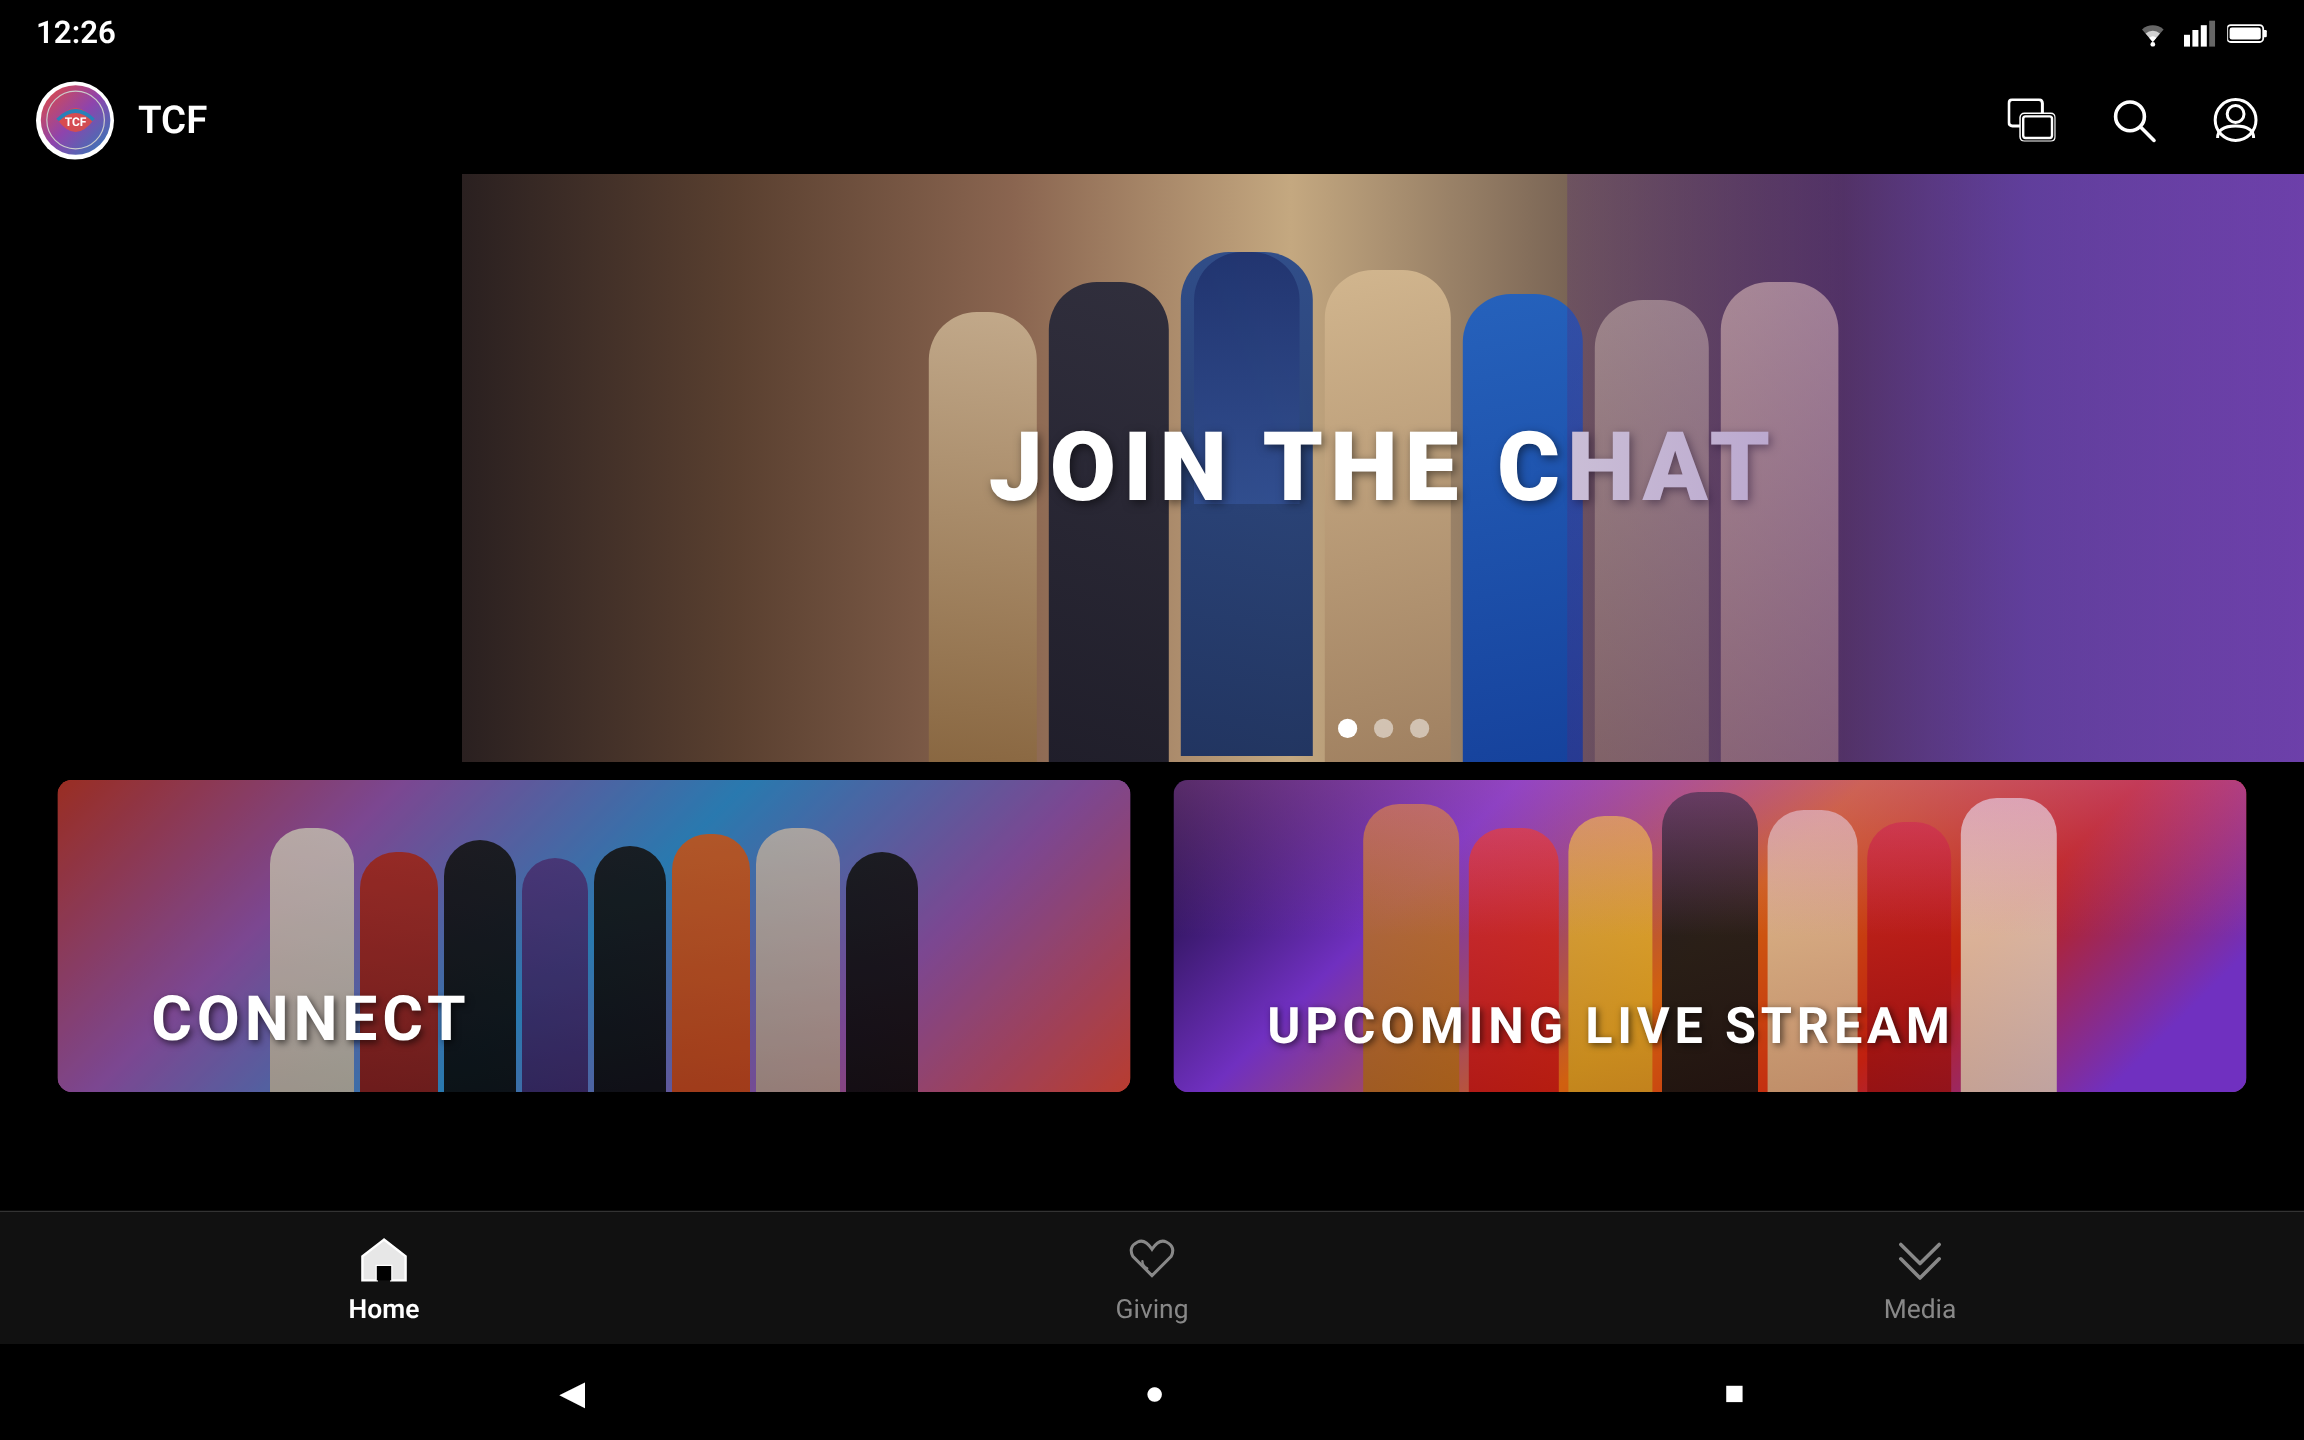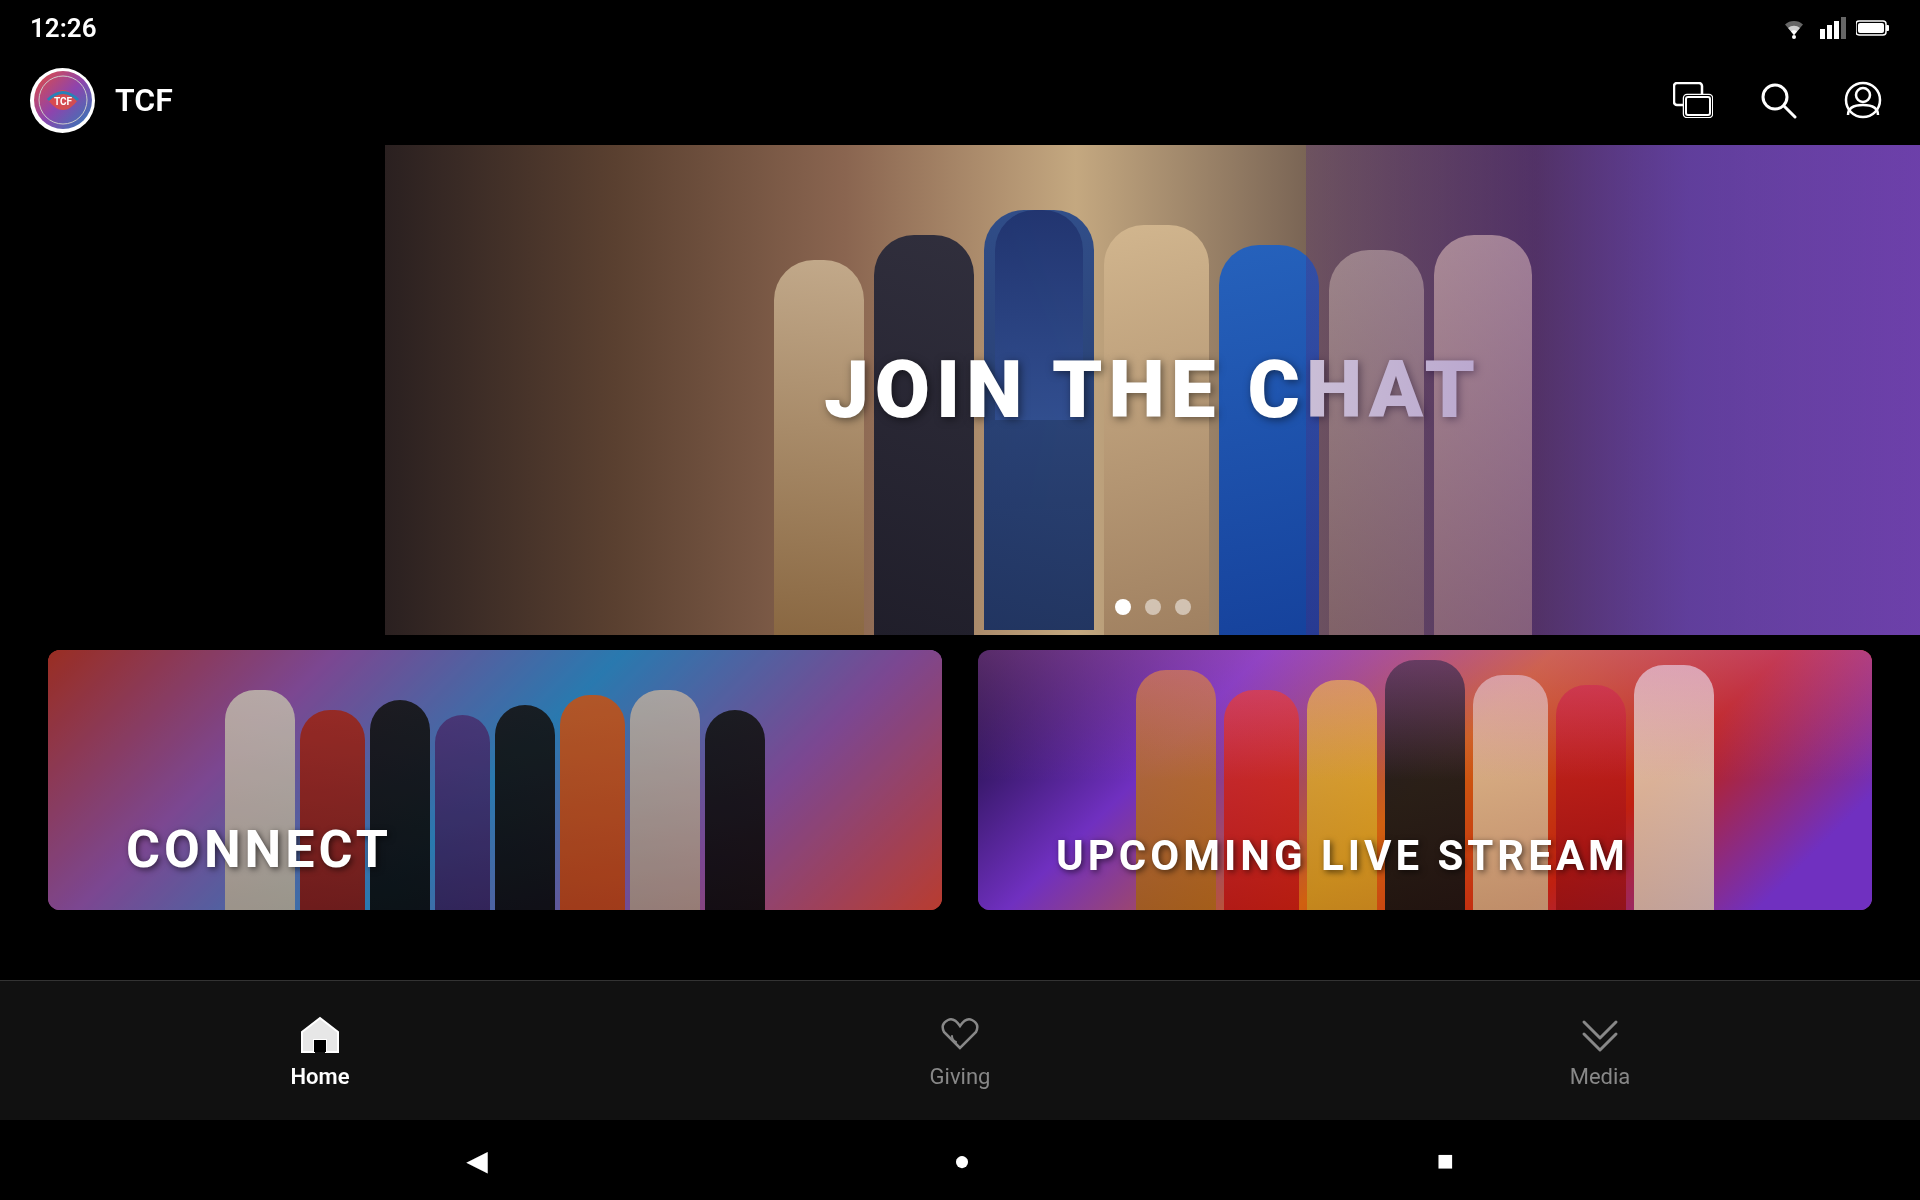--- a/index.html
+++ b/index.html
@@ -197,21 +197,21 @@
       letter-spacing: 4px;
       text-transform: uppercase;
       margin-left: 48px;
     }
 
     
     .bottom-nav {
       position: absolute;
       bottom: 80px;
       left: 0; right: 0;
-      height: 140px;
+      height: 111px;
       background: #111;
       display: flex;
       align-items: center;
       justify-content: space-around;
       border-top: 1px solid #333;
     }
     .nav-item {
       display: flex;
       flex-direction: column;
       align-items: center;

